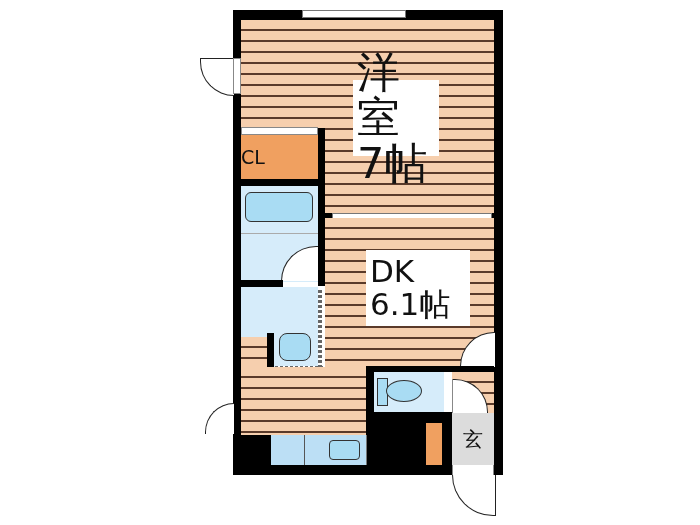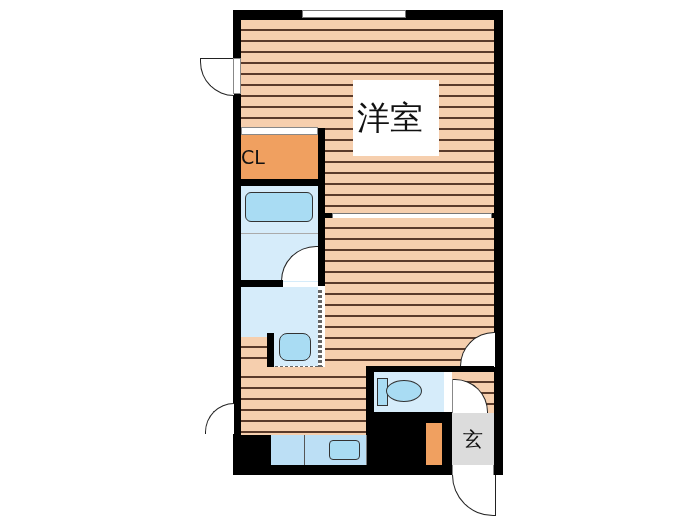--- a/index.html
+++ b/index.html
@@ -19,22 +19,23 @@
 <div class="abs" style="left:0;top:0;width:700px;height:525px;">
 
   <div class="wall" style="left:233px;top:10px;width:270px;height:10px;"></div>
   <div class="wall" style="left:233px;top:10px;width:8px;height:465px;"></div>
   <div class="wall" style="left:494px;top:10px;width:9px;height:465px;"></div>
   <div class="wall" style="left:233px;top:465px;width:270px;height:10px;"></div>
 
   <div class="window" style="left:302px;top:10px;width:102px;height:6px;"></div>
 
   <div class="floor" style="left:241px;top:20px;width:253px;height:195px;"></div>
-  <div class="label" style="left:353px;top:80px;width:82px;height:76px;font-size:33px;padding-left:4px;">
+  <div class="label" style="left:353px;top:80px;width:82px;height:76px;font-size:43px;padding-left:4px;">
     <span>洋室</span>
+    <span>7帖</span>
   </div>
 
   <div class="abs" style="left:241px;top:127px;width:77px;height:8px;background:#fff;border:1px solid #888;box-sizing:border-box;"></div>
   <div class="abs" style="left:241px;top:135px;width:77px;height:44px;background:#f0a060;display:flex;align-items:center;justify-content:flex-start;font-size:19px;color:#111;">
     <span>CL</span>
   </div>
   <div class="wall" style="left:318px;top:128px;width:7px;height:58px;"></div>
   <div class="wall" style="left:241px;top:179px;width:84px;height:7px;"></div>
 
   <div class="wall" style="left:320px;top:213px;width:174px;height:5px;"></div>
@@ -48,20 +49,24 @@
   <div class="wall" style="left:318px;top:186px;width:7px;height:100px;"></div>
 
   <div class="blue" style="left:241px;top:287px;width:77px;height:80px;"></div>
   <div class="floor" style="left:241px;top:337px;width:32px;height:30px;"></div>
   <div class="wall" style="left:267px;top:333px;width:7px;height:36px;"></div>
   <div class="abs" style="left:279px;top:333px;width:32px;height:28px;background:#a9dcf3;border:1.5px solid #333;border-radius:8px;box-sizing:border-box;"></div>
   <div class="abs" style="left:275px;top:366px;width:48px;height:3px;background:repeating-linear-gradient(to right,#666 0,#666 3px,#fff 3px,#fff 5px);"></div>
   <div class="abs" style="left:318px;top:290px;width:4px;height:78px;background:repeating-linear-gradient(to bottom,#666 0,#666 3px,#fff 3px,#fff 5px);"></div>
 
   <div class="floor" style="left:325px;top:218px;width:169px;height:150px;"></div>
+  <div class="label" style="left:366px;top:250px;width:100px;height:76px;font-size:31px;padding-left:4px;">
+    <span>DK</span>
+    <span>6.1帖</span>
+  </div>
   <div class="door" style="left:460px;top:332px;width:34px;height:34px;border-radius:34px 0 0 0;border-right:none;border-bottom:none;"></div>
 
   <div class="floor" style="left:241px;top:367px;width:128px;height:68px;"></div>
   <div class="wall" style="left:366px;top:366px;width:8px;height:100px;"></div>
   <div class="wall" style="left:366px;top:366px;width:128px;height:6px;"></div>
 
   <div class="wall" style="left:241px;top:435px;width:30px;height:30px;"></div>
   <div class="blue" style="left:271px;top:435px;width:95px;height:30px;background:#bcdff5;border-right:1px solid #777;"></div>
   <div class="abs" style="left:304px;top:435px;width:1px;height:30px;background:#555;"></div>
   <div class="abs" style="left:329px;top:440px;width:31px;height:20px;background:#a9dcf3;border:1.5px solid #333;border-radius:4px;box-sizing:border-box;"></div>

